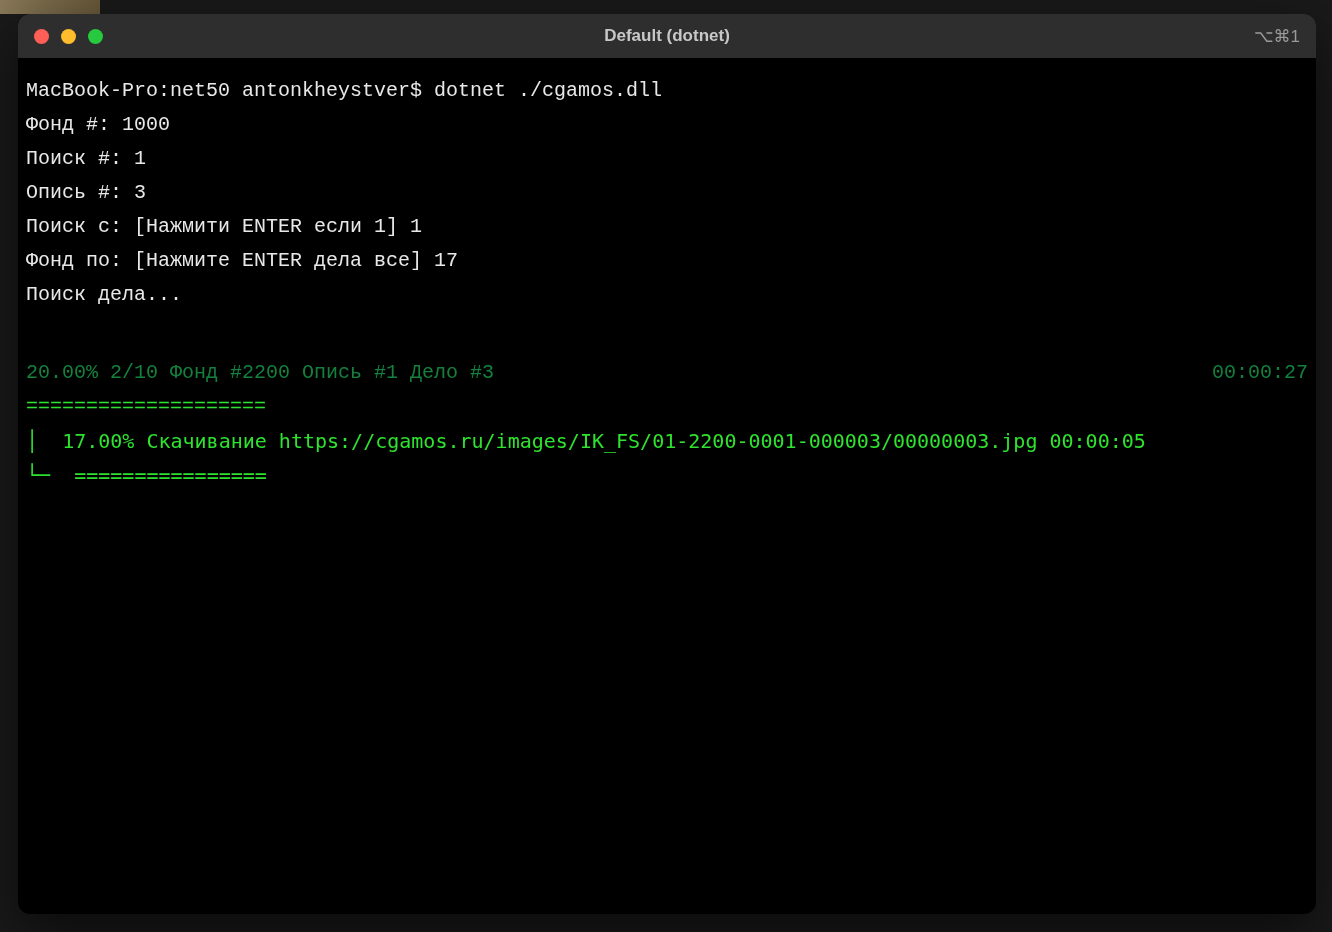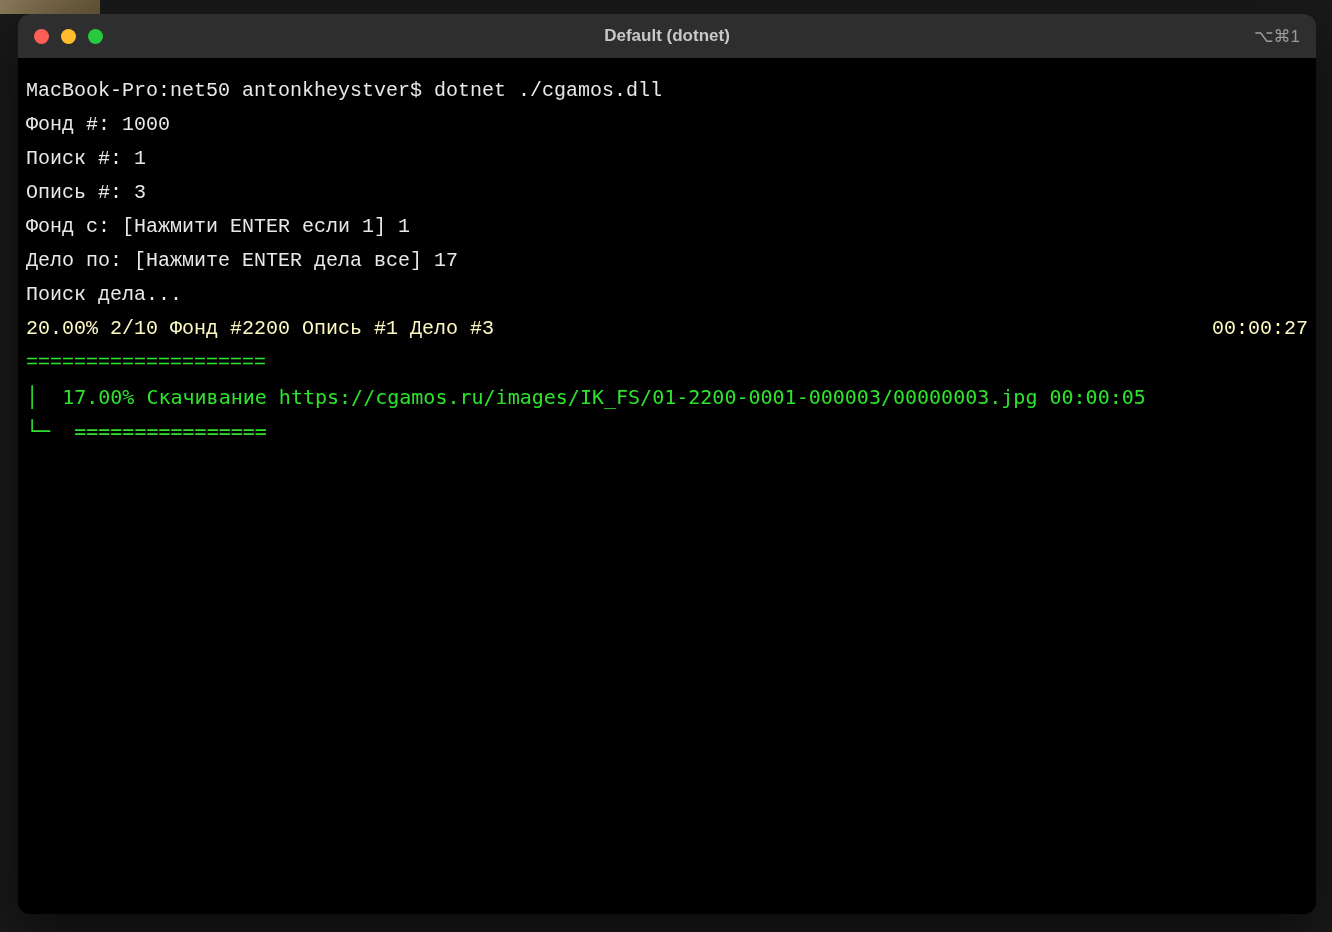--- a/index.html
+++ b/index.html
@@ -104,21 +104,22 @@
       white-space: pre;
     }
     
     .green {
       color: #2ee32e;
     }
     
     .progress-line {
       display: flex;
       justify-content: space-between;
-      color: #fef9c3;
+      color: #15803d;
+      margin-top: 44px;
     }
     
     .tree-line {
       color: #2ee32e;
       white-space: pre;
     }
     
     .box-drawing {
       font-family: 'Menlo', 'Monaco', monospace;
     }
@@ -142,22 +143,22 @@
     <div class="titlebar-right">
       <span>⌥⌘1</span>
     </div>
   </div>
 
   <div class="terminal-content">
     <div class="line">MacBook-Pro:net50 antonkheystver$ dotnet ./cgamos.dll</div>
     <div class="line"><span>Фонд #:</span> <span>1000</span></div>
     <div class="line"><span>Поиск #:</span> <span>1</span></div>
     <div class="line"><span>Опись #:</span> <span>3</span></div>
-    <div class="line"><span>Фонд с:</span> <span>[Нажмити ENTER если 1]</span> <span>1</span></div>
-    <div class="line"><span>Дело по:</span> <span>[Нажмите ENTER дела все]</span> <span>17</span></div>
+    <div class="line"><span>Поиск с:</span> <span>[Нажмити ENTER если 1]</span> <span>1</span></div>
+    <div class="line"><span>Фонд по:</span> <span>[Нажмите ENTER дела все]</span> <span>17</span></div>
     <div class="line">Поиск дела...</div>
     <div class="progress-line">
       <span>20.00% 2/10 Фонд #2200 Опись #1 Дело #3</span>
       <span>00:00:27</span>
     </div>
     <div class="tree-line">====================</div>
     <div class="tree-line box-drawing">│<span>  17.00% Скачивание https://cgamos.ru/images/IK_FS/01-2200-0001-000003/00000003.jpg 00:00:05</span></div>
     <div class="tree-line box-drawing">└─<span>  ================</span></div>
   </div>
 

